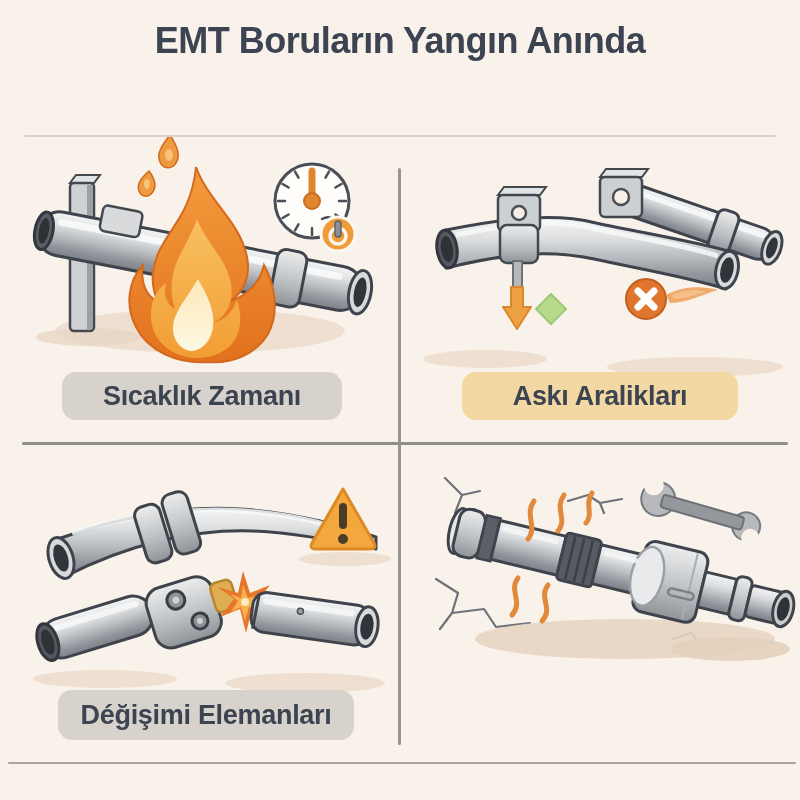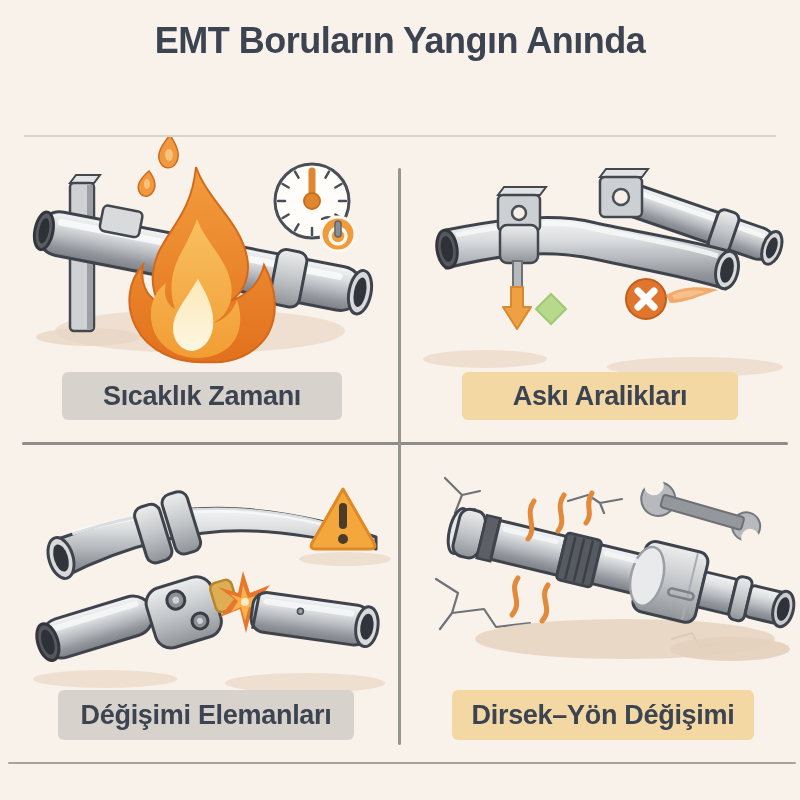--- a/index.html
+++ b/index.html
@@ -11,21 +11,21 @@
   
   .div-top{position:absolute;left:24px;top:135px;width:752px;height:2px;background:#d9d1ca;border-radius:2px;}
   .div-mid{position:absolute;left:22px;top:442px;width:766px;height:3px;background:#8f8d89;border-radius:2px;}
   .div-bottom{position:absolute;left:8px;top:762px;width:788px;height:2px;background:#aaa39c;border-radius:2px;}
   .div-vert{position:absolute;left:398px;top:168px;width:3px;height:577px;background:#96948f;border-radius:3px;}
   
   .quad{position:absolute;z-index:1;}
   .q1{left:0;top:137px;}  .q2{left:400px;top:137px;}
   .q3{left:0;top:443px;}  .q4{left:400px;top:443px;}
   
-  .chip{position:absolute;z-index:2;border-radius:6px;display:flex;align-items:center;justify-content:center;
+  .chip{position:absolute;z-index:2;border-radius:14px;display:flex;align-items:center;justify-content:center;
         font-weight:bold;font-size:27px;color:#3c4351;letter-spacing:-0.3px;}
   .chip-gray{background:#d7d2cb;}
   .chip-tan{background:#f3d8a4;}
   .chip1{left:62px;top:372px;width:280px;height:48px;}
   .chip2{left:462px;top:372px;width:276px;height:48px;}
   .chip3{left:58px;top:690px;width:296px;height:50px;}
   .chip4{left:452px;top:690px;width:302px;height:50px;}
 </style>
 </head>
 <body>
@@ -269,17 +269,14 @@
 
   <div class="chip chip-gray chip1">
     <span>Sıcaklık Zamanı</span>
   </div>
   <div class="chip chip-tan chip2">
     <span>Askı Aralikları</span>
   </div>
   <div class="chip chip-gray chip3">
     <span>Déğişimi Elemanları</span>
   </div>
-  <div class="chip chip-tan chip4">
-    <span>Dirsek–Yön Déğişimi</span>
-  </div>
 
 </div>
 
 </body></html>

